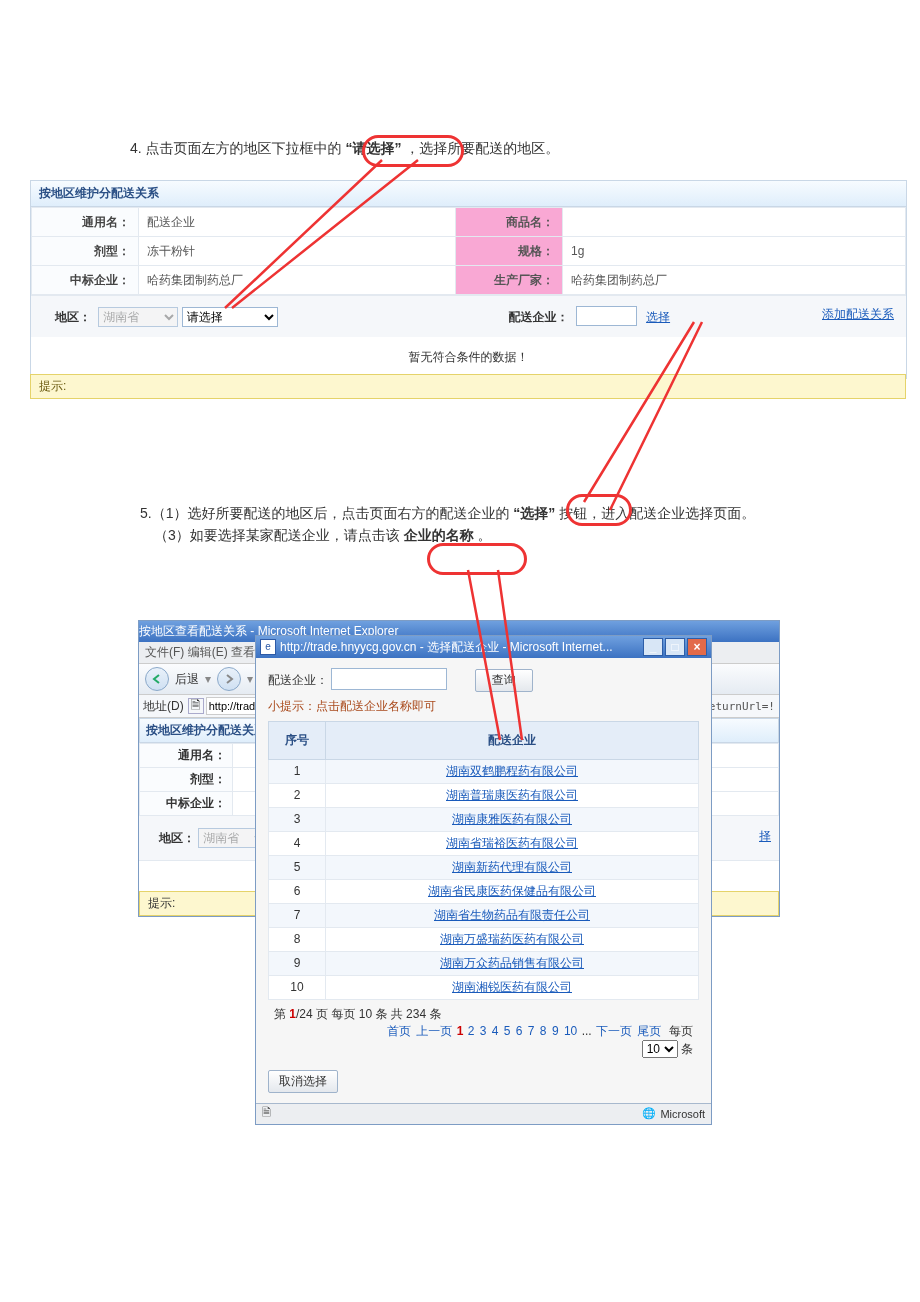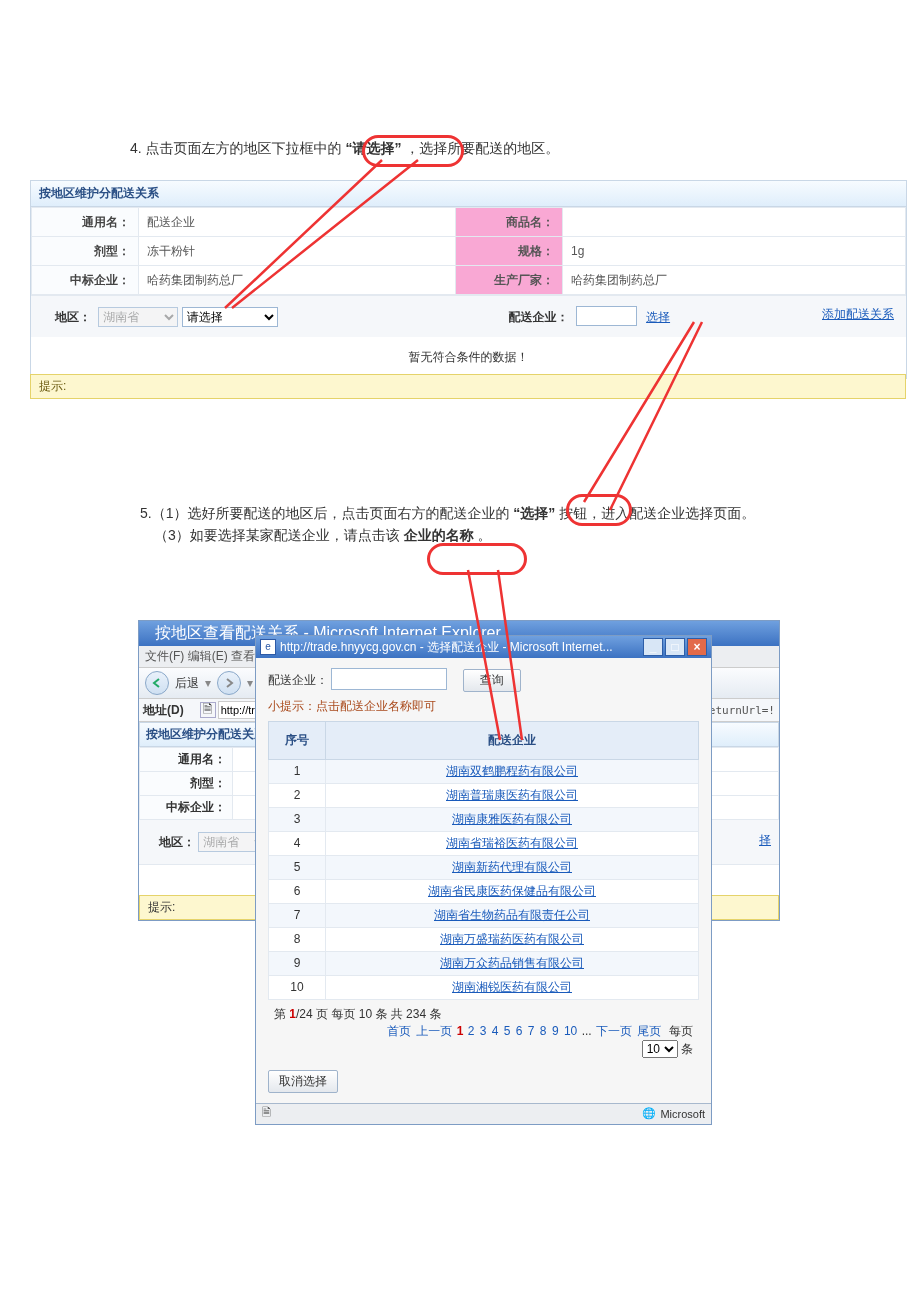--- a/index.html
+++ b/index.html
@@ -145,21 +145,21 @@
   .pop-row input[type="text"] {
     width: 110px; height:18px; border:1px solid #9db7d4;
   }
   .pop-row .btn {
     display:inline-block;
     background: linear-gradient(#fff,#e4e8ed);
     border:1px solid #9fb3cb;
     border-radius:2px;
     padding: 2px 16px;
     cursor:pointer;
-    margin-left: 12px;
+    margin-left: 24px;
   }
   .pop-tip { color:#a9491b; }
   .list-tbl { width:100%; border-collapse:collapse; background:#fff; border:1px solid #c9d7e6;}
   .list-tbl th { background:#e4edf8; border:1px solid #c9d7e6; padding:10px; font-weight:bold; color:#2a4f85;}
   .list-tbl td { border:1px solid #e3e9f0; padding:3px; text-align:center;}
   .list-tbl td.idx { width:50px;}
   .list-tbl td a { color:#1a5bbb; text-decoration:underline; cursor:pointer;}
   .list-tbl tr:nth-child(even) td { background:#f3f7fc;}
   .pager { padding:6px; font-size:12px;}
   .pager .cur { color:#c00; font-weight:bold;}
@@ -187,22 +187,22 @@
   
   .bgwin {
     position:absolute;
     border:1px solid #7d9cc4;
     background:#fff;
     font-size:12px;
   }
   .bgwin .title {
     background:linear-gradient(#6fa0df,#3c72c2);
     color:#fff;
-    padding:2px 16px;
-    font-size:16px;
+    padding:2px 0;
+    font-size:12px;
   }
   .bgwin .menu {
     background:#eceef1;
     padding:2px 6px;
     border-bottom:1px solid #ccc;
     color:#555;
   }
   .bgwin .toolbar {
     background:linear-gradient(#fbfcfe,#e5ebf2);
     padding:3px 6px;
@@ -338,21 +338,21 @@
       <span style="color:#888;">▾</span>
       <span class="circ">
         <svg width="12" height="12" viewBox="0 0 12 12">
             <path d="M4 2 L9 6 L4 10" stroke="#888" stroke-width="2" fill="none"></path>
           </svg>
       </span>
       <span style="color:#888;">▾</span>
       <span class="sq">×</span>
     </div>
     <div class="addr">
-      <span style="margin-right:16px;font-weight:bold;">地址(D)</span>
+      <span style="margin-right:4px;">地址(D)</span>
       <span style="border:1px solid #aac;width:14px;height:14px;display:inline-flex;align-items:center;justify-content:center;margin-right:2px;">🗎</span>
       <input type="text" value="http://trade.hn" style="">
       <span style="margin-left:4px;font-family:monospace;font-size:11px;color:#555;">64&amp;returnUrl=!</span>
     </div>
 
     <div class="innerpanel">
       <div class="mini-tbl-hdr">按地区维护分配送关系</div>
       <table class="form2" style="width:100%;border-collapse:collapse;">
         <tbody>
             <tr>

